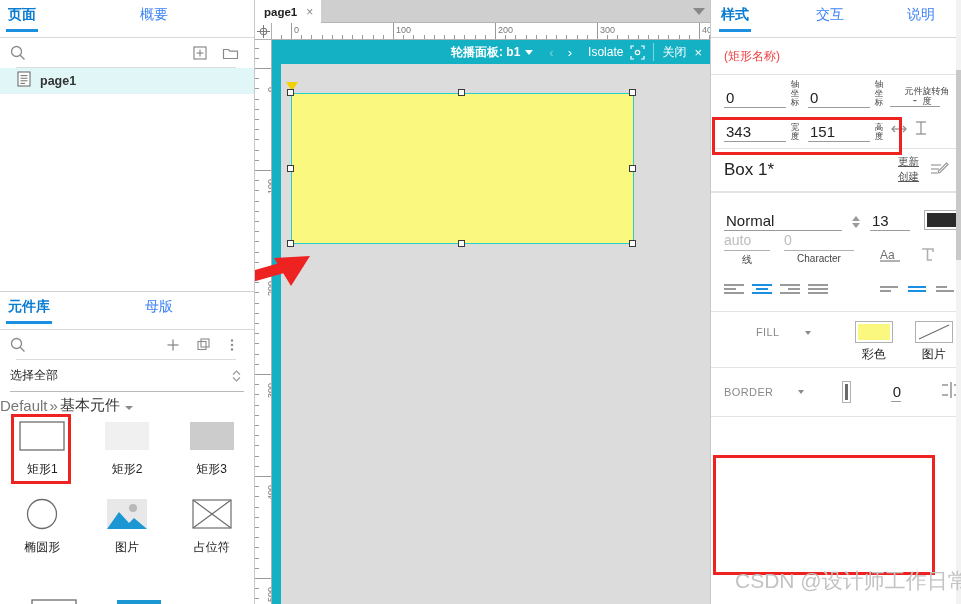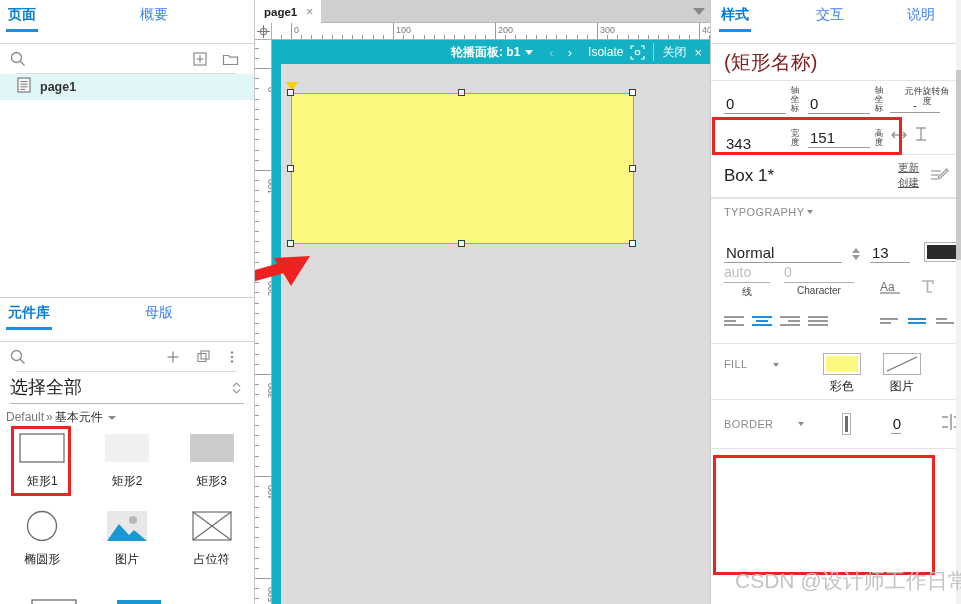--- a/index.html
+++ b/index.html
@@ -14,21 +14,21 @@
   
   #left-col {
     position: absolute; left: 0; top: 0;
     width: 255px; height: 604px;
     background: #fff;
     border-right: 1px solid #c8c8c8;
   }
 
   .tabbar {
     position: relative;
-    height: 44px;
+    height: 38px;
     border-bottom: 1px solid #d8d8d8;
     background: #fff;
   }
   .tabbar .tab {
     position: absolute;
     top: 6px;
     font-size: 14px;
     color: #3b82f6;
     padding-bottom: 7px;
     cursor: pointer;
@@ -72,30 +72,29 @@
     height: 1px; background: #d0d0d0;
   }
 
   
   .select-all-row {
     position: relative;
     height: 34px;
     margin: 0 10px;
   }
   .select-all-row .sa-text {
-    font-size: 18px; color: #222; line-height: 30px;
+    font-size: 12px; color: #222; line-height: 30px;
   }
   .select-all-row .sa-line {
     position: absolute; left: 0; right: 0; bottom: 2px;
     height: 1px; background: #b9b9b9;
   }
   .breadcrumb-row {
     height: 22px;
-    padding-left: 6px;
-    font-size: 12px; color: #777;
+    font-size: 15px; color: #777;
     display: flex; align-items: center;
     gap: 2px;
   }
   .breadcrumb-row .bc-strong { color: #333; }
 
   .widget-grid {
     display: grid;
     grid-template-columns: repeat(3, 1fr);
     row-gap: 6px;
     padding: 4px 0 0 0;
@@ -261,21 +260,21 @@
     width: 251px; height: 604px;
     background: #fff;
     border-left: 1px solid #c8c8c8;
   }
   .rp-name-row {
     height: 37px;
     display: flex; align-items: center;
     padding-left: 13px;
     border-bottom: 1px solid #e3e3e3;
   }
-  .rp-name-row .rp-placeholder { font-size: 20px; color: #7f1d1d; }
+  .rp-name-row .rp-placeholder { font-size: 12px; color: #ef4444; }
 
   .field {
     position: relative;
     display: inline-block;
   }
   .field .f-val {
     font-size: 15px; color: #222;
     border: 0; outline: 0;
     background: transparent;
     width: 100%;
@@ -410,21 +409,21 @@
     display: flex; align-items: center;
     padding-left: 13px; gap: 8px;
   }
   .align-btn { width: 20px; height: 14px; cursor: pointer; display: flex; flex-direction: column; justify-content: center; gap: 2px; }
   .align-btn b { display: block; height: 2px; background: #9a9a9a; }
   .align-btn.on b { background: #1b8fe0; }
 
   .fill-row {
     height: 55px;
     display: flex; align-items: flex-start;
-    padding: 9px 0 0 13px; gap: 22px;
+    padding: 9px 0 0 13px; gap: 22px; margin-left: 32px;
   }
   .swatch-group { text-align: center; }
   .swatch-group .sg-cap { display: block; font-size: 12px; color: #222; margin-top: 3px; }
   .border-row {
     height: 48px;
     display: flex; align-items: center;
     padding-left: 13px; gap: 22px;
   }
 
   #watermark {
@@ -808,21 +807,21 @@
         <div class="f-val">0</div>
         <div class="f-line"></div>
       </div>
       <div class="vlabel" style="margin:0 6px 1px 4px;">轴坐标</div>
       <div style="width:50px;text-align:center;margin-bottom:1px;">
         <div style="font-size:13px;color:#555;border-bottom:1px solid #9b9b9b;line-height:13px;">-</div>
       </div>
     </div>
 
     <div class="geom-row" style="height:40px;">
-      <div class="field" style="width:62px;">
+      <div class="field" style="width:62px;margin-bottom:6px;">
         <div class="f-val">343</div>
         <div class="f-line"></div>
       </div>
       <div class="vlabel" style="margin:0 8px 7px 4px;">宽度</div>
       <div class="field" style="width:62px;margin-bottom:6px;">
         <div class="f-val">151</div>
         <div class="f-line"></div>
       </div>
       <div class="vlabel" style="margin:0 6px 7px 4px;">高度</div>
       <span style="margin:0 5px 8px 0;">
@@ -859,24 +858,20 @@
             <path d="M16.5 2 L18 3.5 L10 11.5 L8 12 L8.5 10 Z" fill="none" stroke="#9a9a9a" stroke-width="1.2"></path>
           </svg>
       </span>
     </div>
 
     <div class="rp-section-div"></div>
 
 
     <div class="rp-section-div"></div>
 
-    <div class="typo-label-row">
-      <span class="sec-label">TYPOGRAPHY</span>
-        <span class="sec-caret"></span>
-    </div>
 
 
     <div class="style-row">
       <div class="field" style="width:118px;margin-top:43px;">
         <div class="f-val">Normal</div>
         <div class="f-line"></div>
       </div>
       <span class="spinner">
           <i class="up"></i>
           <i class="dn"></i>

